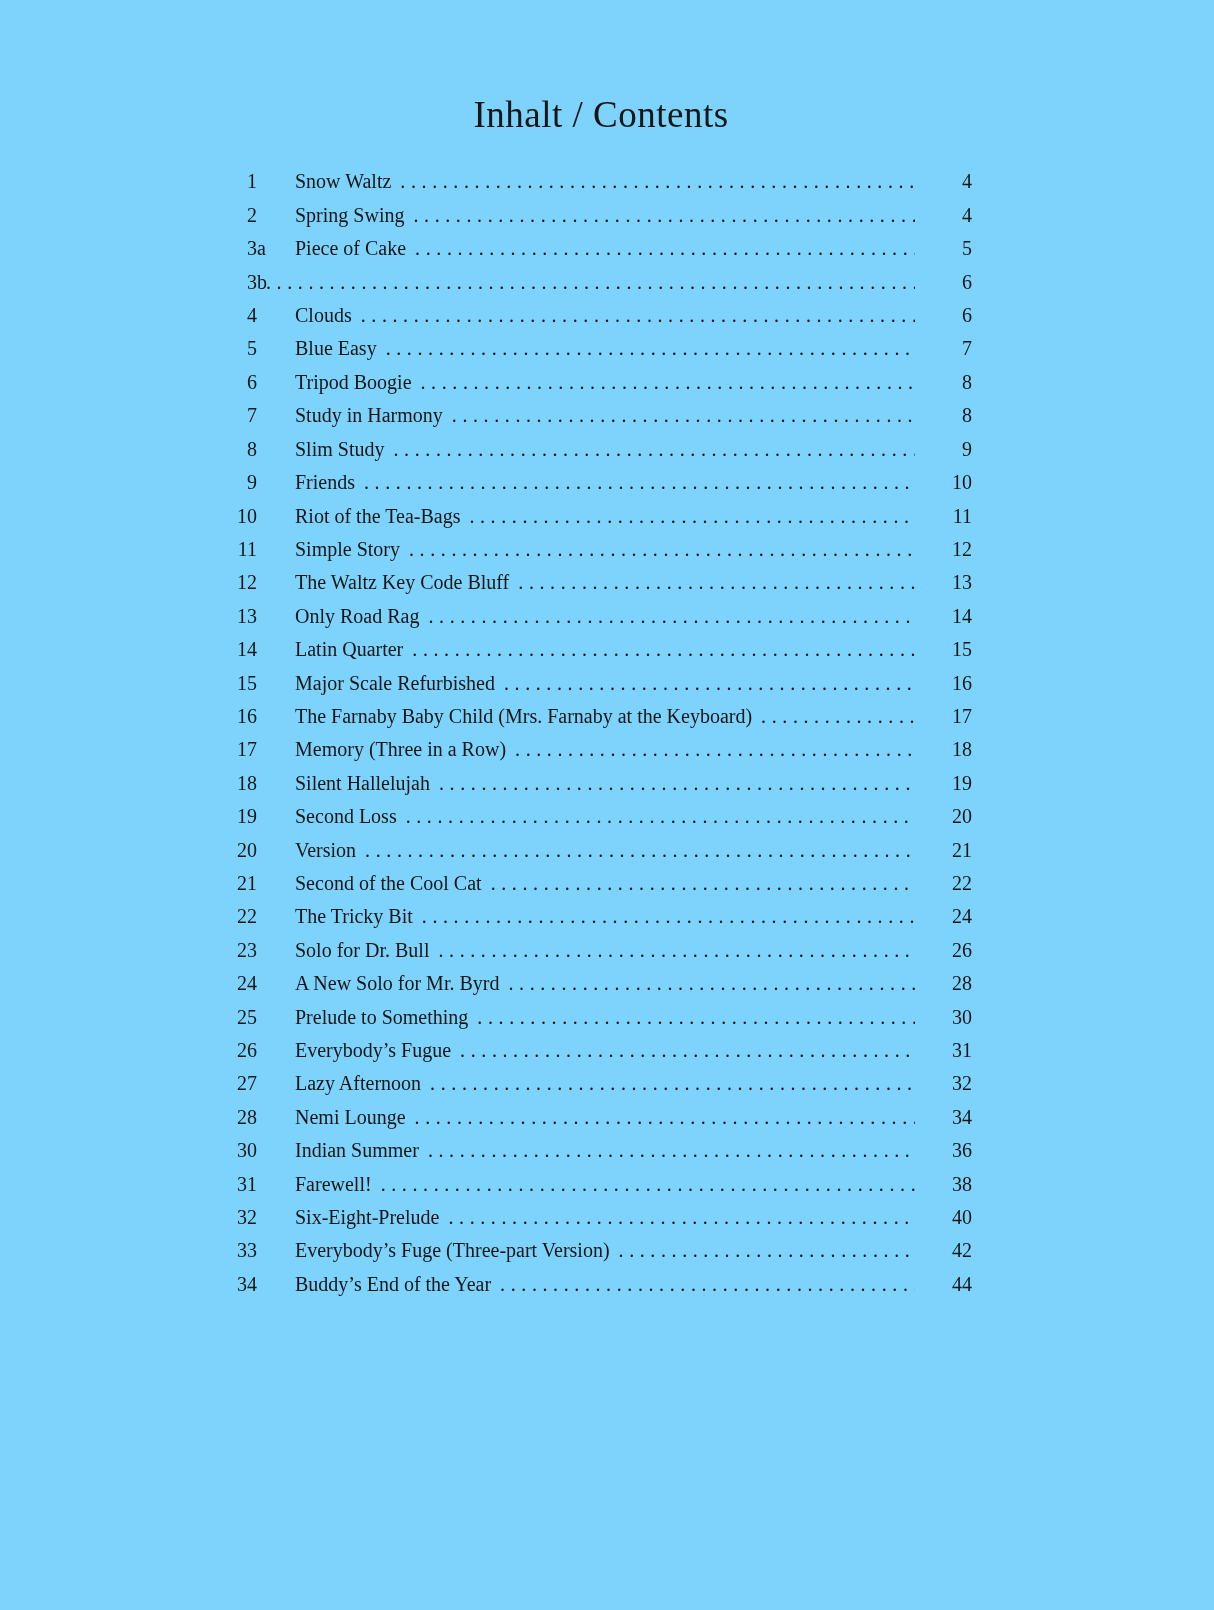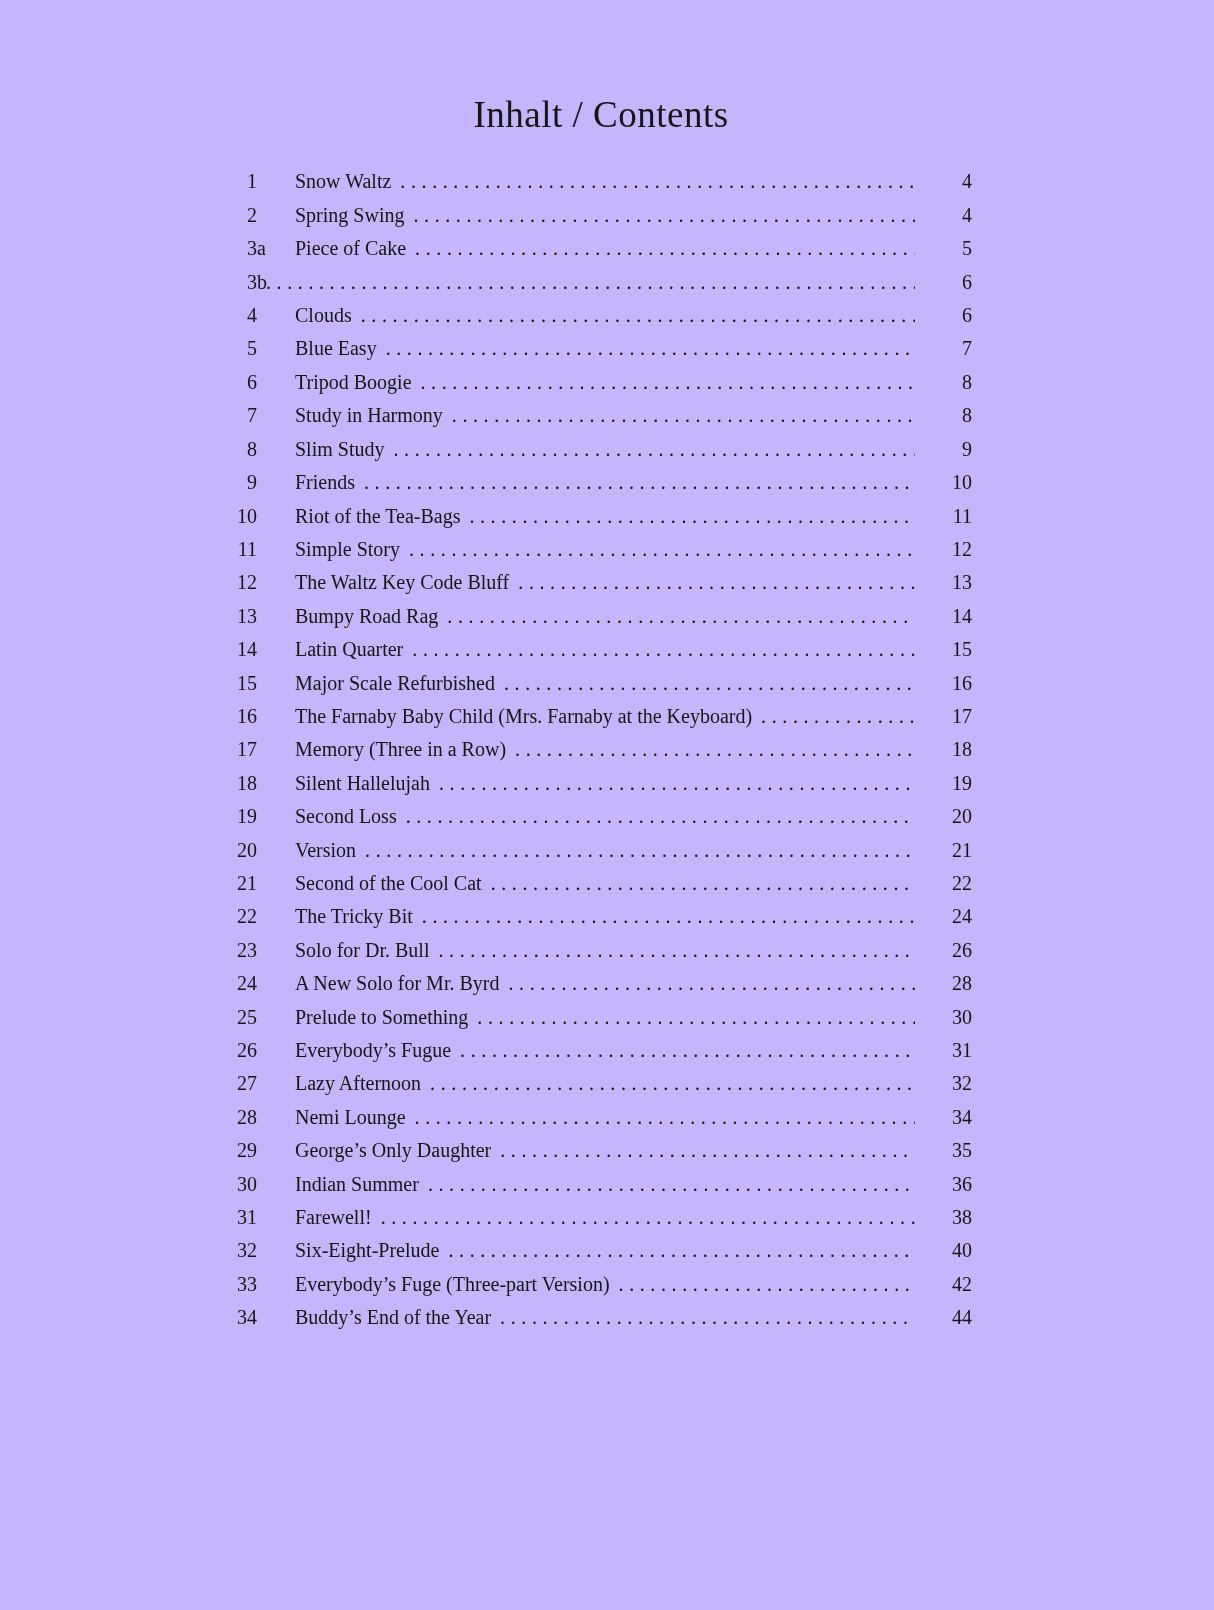--- a/index.html
+++ b/index.html
@@ -4,21 +4,21 @@
 <style>
   html, body {
     margin: 0;
     padding: 0;
     background: #ffffff;
   }
   .page {
     position: relative;
     width: 1214px;
     height: 1610px;
-    background: #c4b5fd;
+    background: #7dd3fc;
     color: #161616;
     font-family: "Liberation Serif", "DejaVu Serif", serif;
     overflow: hidden;
   }
   .content {
     margin-left: 230px;
     width: 742px;
   }
   h1.toc-title {
     margin: 0;
@@ -164,21 +164,21 @@
 
   <div class="toc-row">
     <span class="num"><span>12</span><span class="suffix"></span></span>
     <span class="entry-title">The Waltz Key Code Bluff</span>
     <span class="leader"></span>
     <span class="pagenum">13</span>
   </div>
 
   <div class="toc-row">
     <span class="num"><span>13</span><span class="suffix"></span></span>
-    <span class="entry-title">Bumpy Road Rag</span>
+    <span class="entry-title">Only Road Rag</span>
     <span class="leader"></span>
     <span class="pagenum">14</span>
   </div>
 
   <div class="toc-row">
     <span class="num"><span>14</span><span class="suffix"></span></span>
     <span class="entry-title">Latin Quarter</span>
     <span class="leader"></span>
     <span class="pagenum">15</span>
   </div>
@@ -274,26 +274,20 @@
     <span class="pagenum">32</span>
   </div>
 
   <div class="toc-row">
     <span class="num"><span>28</span><span class="suffix"></span></span>
     <span class="entry-title">Nemi Lounge</span>
     <span class="leader"></span>
     <span class="pagenum">34</span>
   </div>
 
-  <div class="toc-row">
-    <span class="num"><span>29</span><span class="suffix"></span></span>
-    <span class="entry-title">George’s Only Daughter</span>
-    <span class="leader"></span>
-    <span class="pagenum">35</span>
-  </div>
 
   <div class="toc-row">
     <span class="num"><span>30</span><span class="suffix"></span></span>
     <span class="entry-title">Indian Summer</span>
     <span class="leader"></span>
     <span class="pagenum">36</span>
   </div>
 
   <div class="toc-row">
     <span class="num"><span>31</span><span class="suffix"></span></span>

